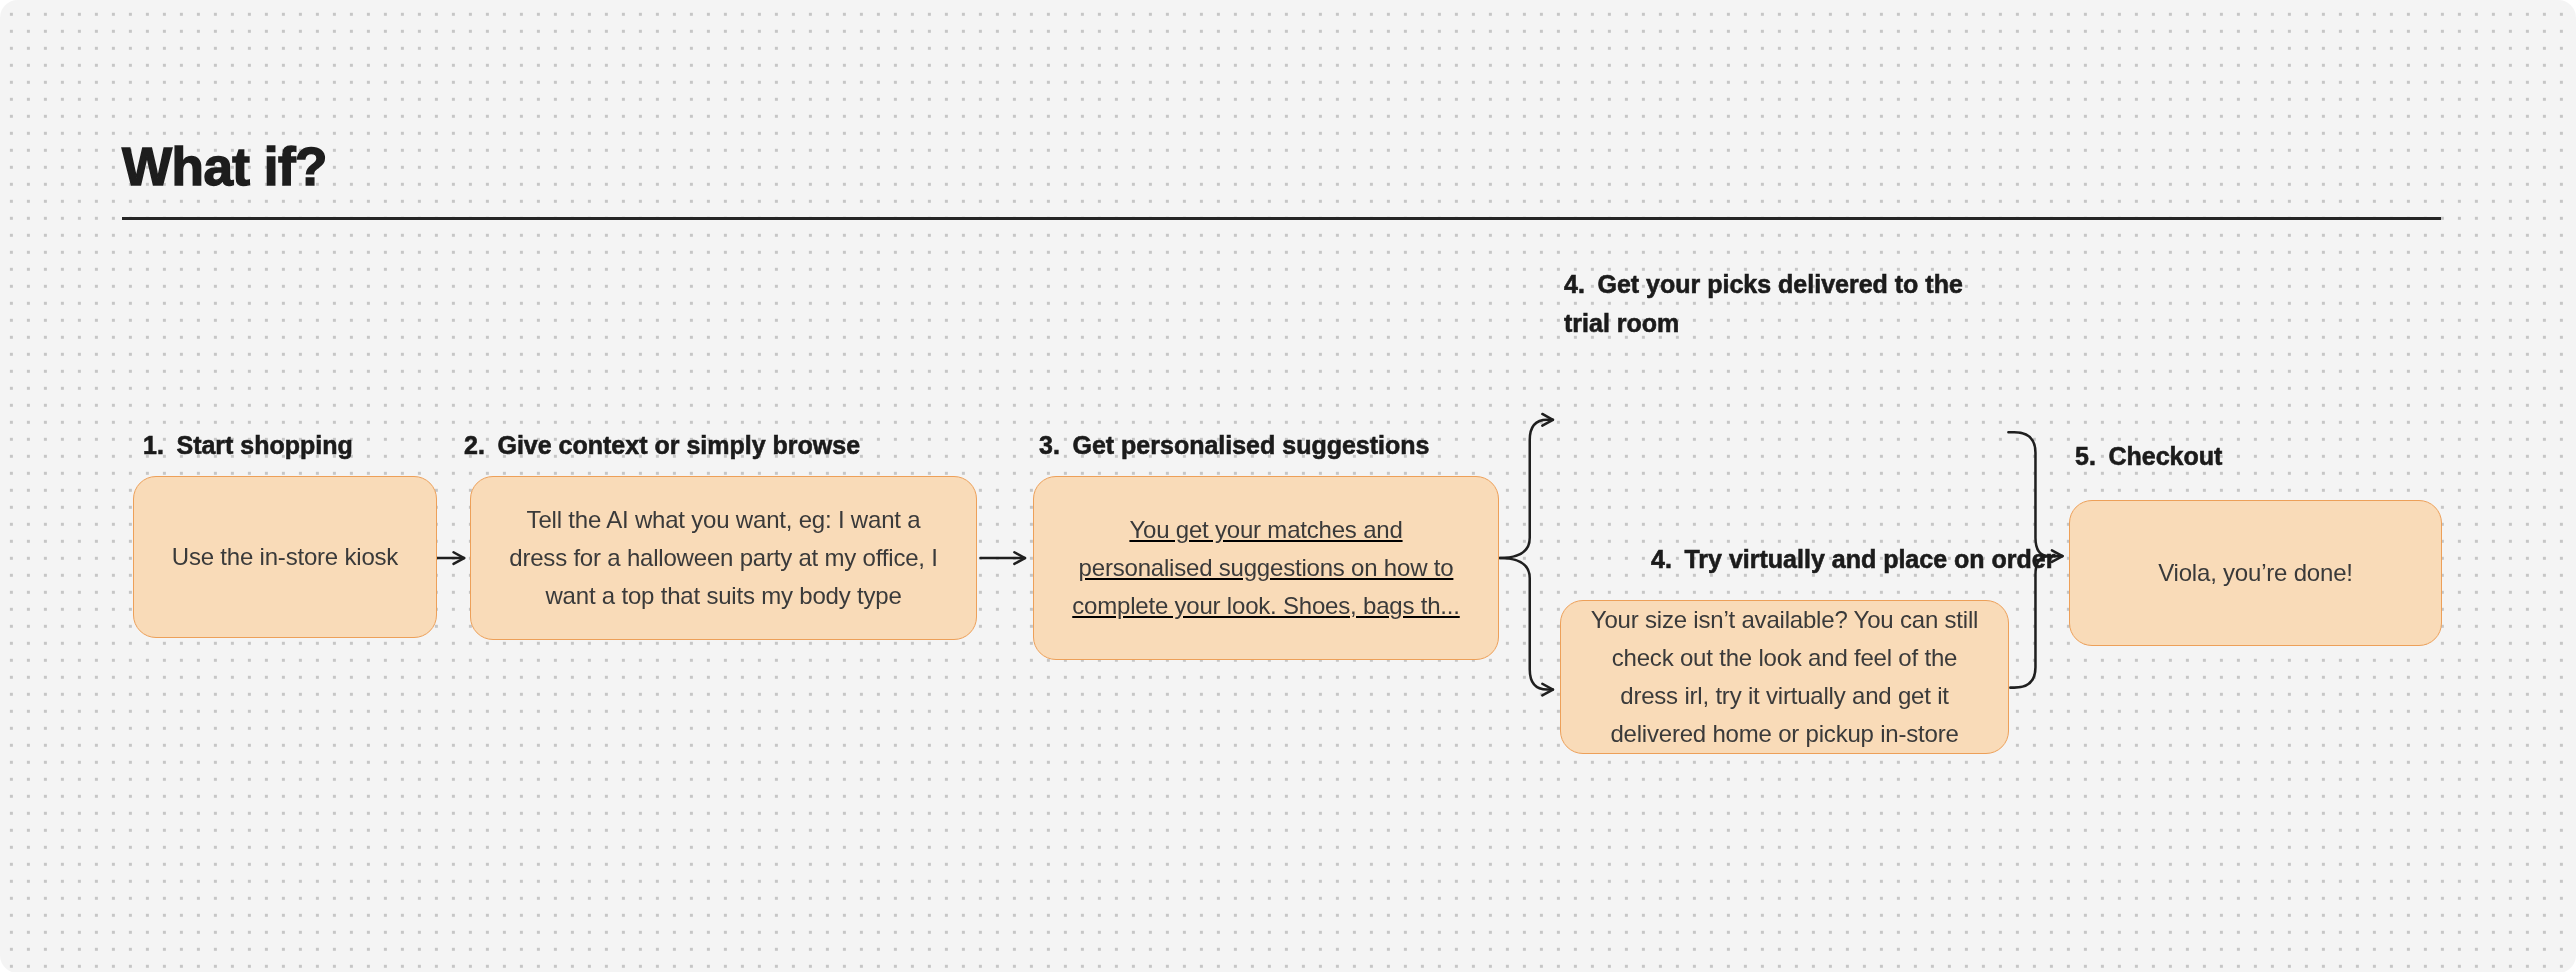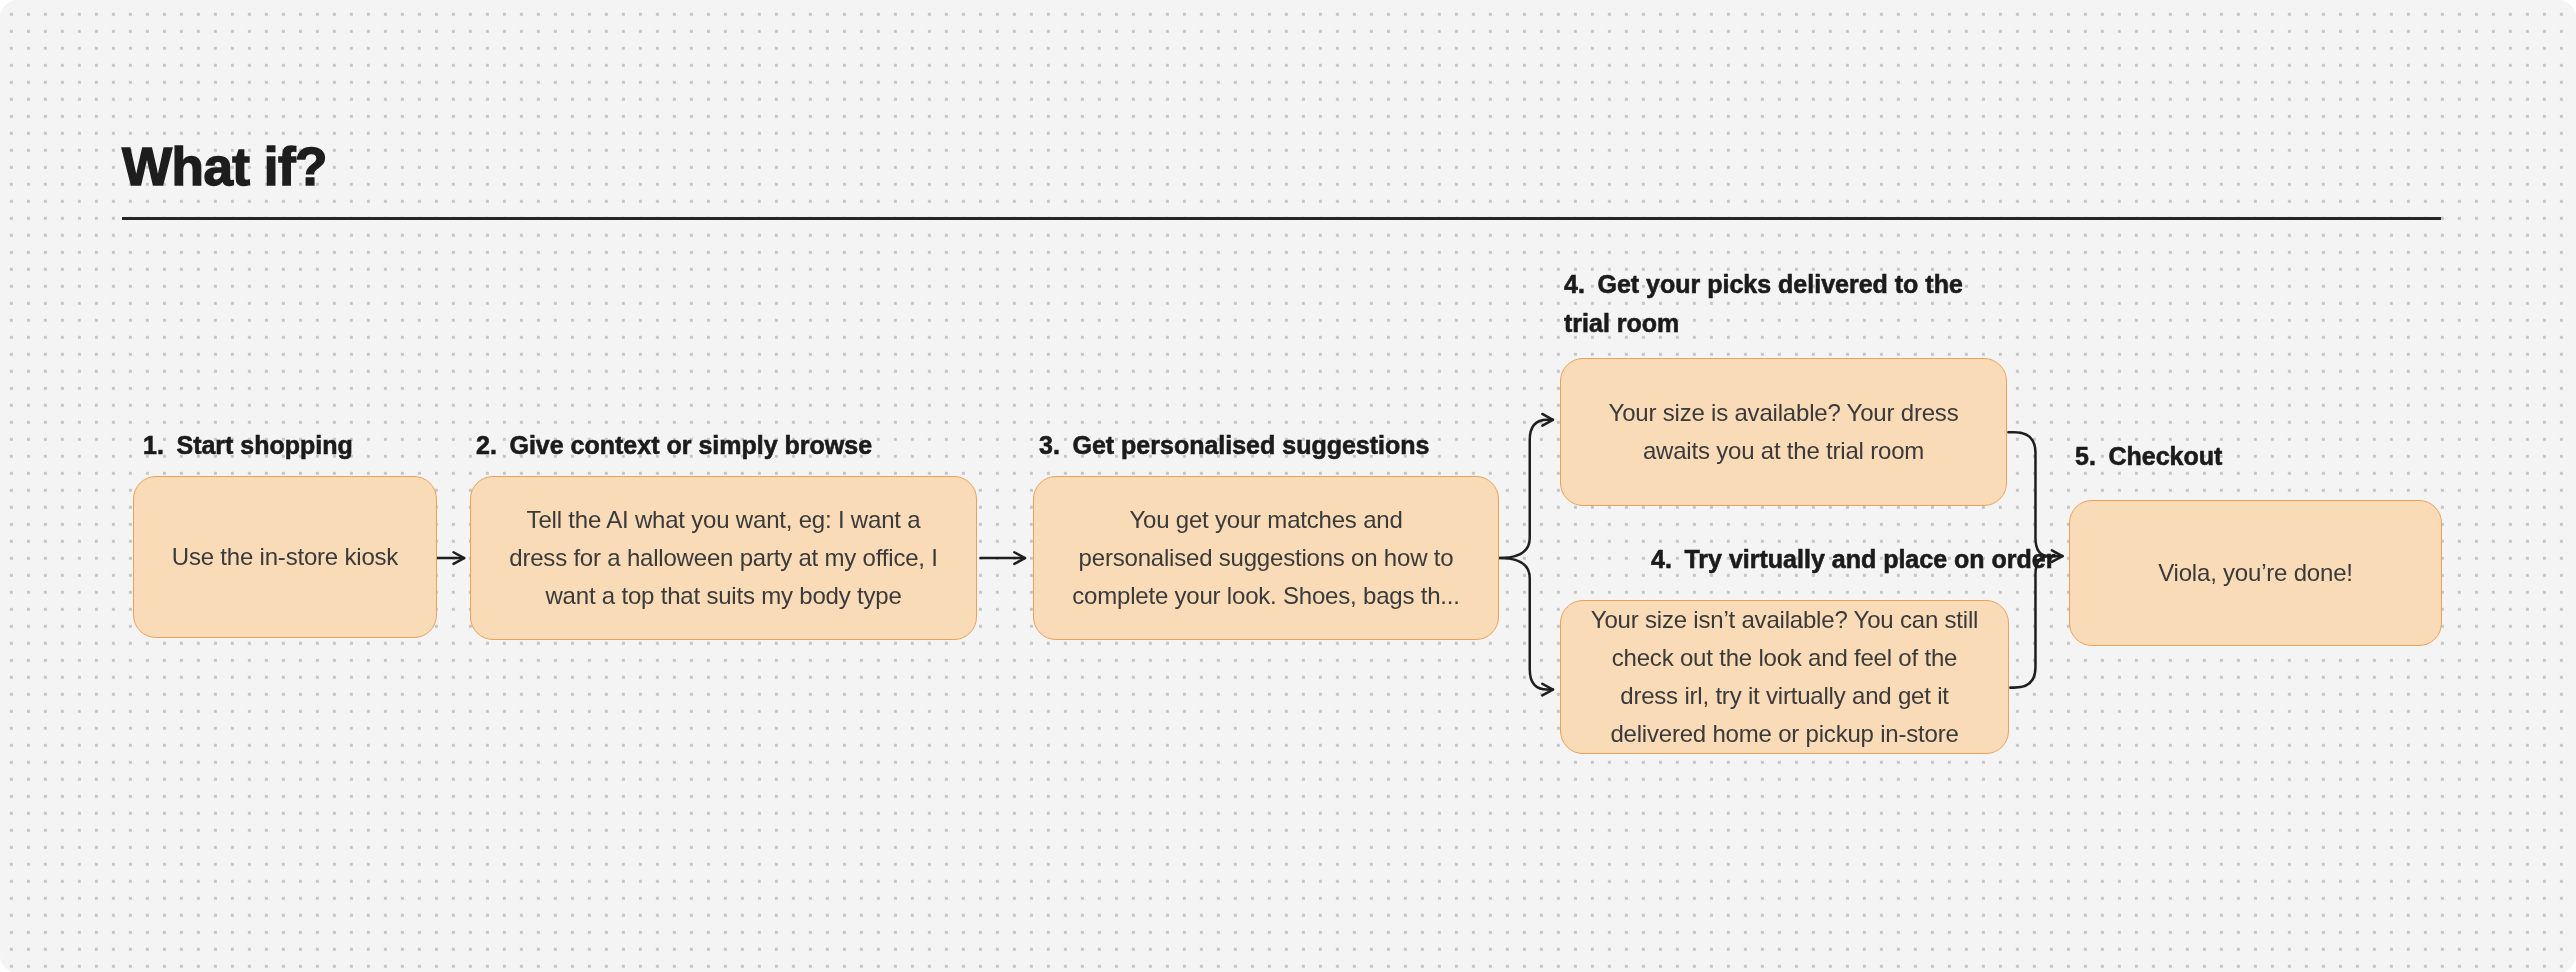--- a/index.html
+++ b/index.html
@@ -104,45 +104,41 @@
     <path class="connector" d="M2079 711 L2083 711 Q2105 711 2105 690 L2105 594 Q2105 575 2119 575"></path>
   </svg>
 
   <div class="step-label" style="left:143px; top:426px;text-align:center;">
     <span class="num">1.</span><span class="lbl">Start shopping</span>
   </div>
   <div class="node" style="left:133px; top:476px; width:304px; height:162px;">
     <div class="node-text">Use the in-store kiosk</div>
   </div>
 
-  <div class="step-label" style="left:476px; top:426px;">
+  <div class="step-label" style="left:464px; top:426px;">
     <span class="num">2.</span><span class="lbl">Give context or simply browse</span>
   </div>
   <div class="node" style="left:470px; top:476px; width:507px; height:164px;">
     <div class="node-text">Tell the AI what you want, eg: I want a
 dress for a halloween party at my office, I
 want a top that suits my body type</div>
   </div>
 
   <div class="step-label" style="left:1039px; top:426px;">
     <span class="num">3.</span><span class="lbl">Get personalised suggestions</span>
   </div>
-  <div class="node" style="left:1033px; top:476px; width:466px; height:164px;">
+  <div class="node" style="left:1033px; top:476px; width:466px; height:184px;text-decoration:underline;">
     <div class="node-text">You get your matches and
 personalised suggestions on how to
 complete your look. Shoes, bags th...</div>
   </div>
 
   <div class="step-label" style="left:1564px; top:265px; width:503px;">
     <span class="num">4.</span><span class="lbl">Get your picks delivered to the
 trial room</span>
-  </div>
-  <div class="node" style="left:1560px; top:358px; width:447px; height:148px;">
-    <div class="node-text">Your size is available? Your dress
-awaits you at the trial room</div>
   </div>
 
   <div class="step-label" style="left:1651px; top:540px;">
     <span class="num">4.</span><span class="lbl">Try virtually and place on order</span>
   </div>
   <div class="node" style="left:1560px; top:600px; width:449px; height:154px;">
     <div class="node-text">Your size isn’t available? You can still
 check out the look and feel of the
 dress irl, try it virtually and get it
 delivered home or pickup in-store</div>

